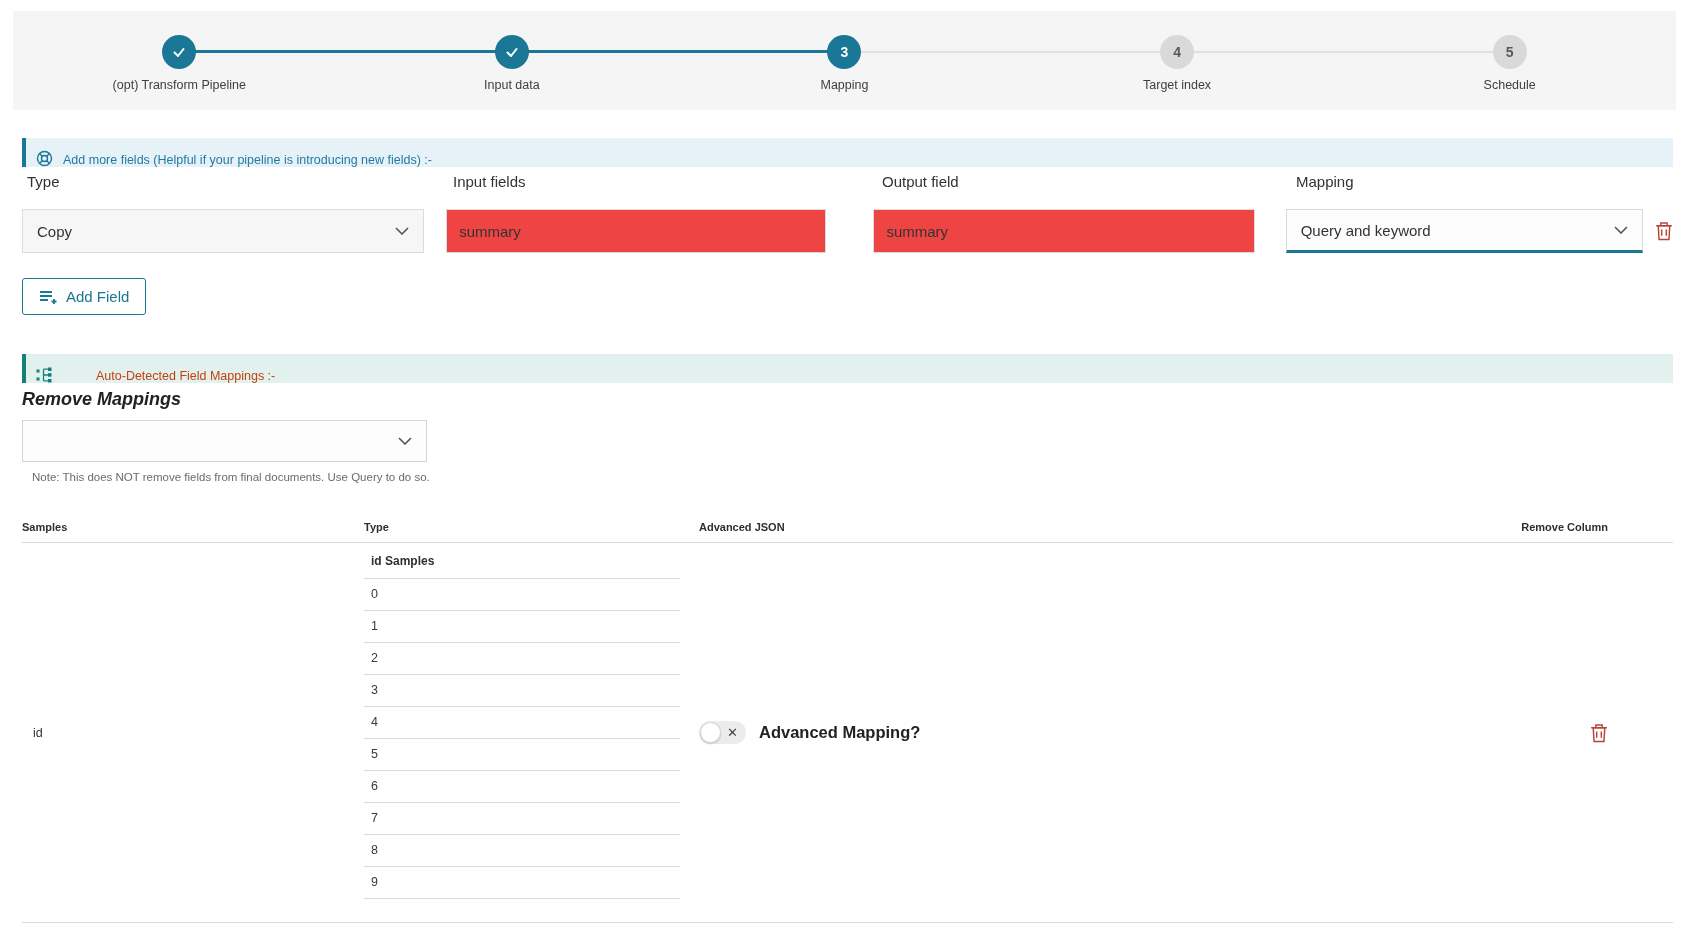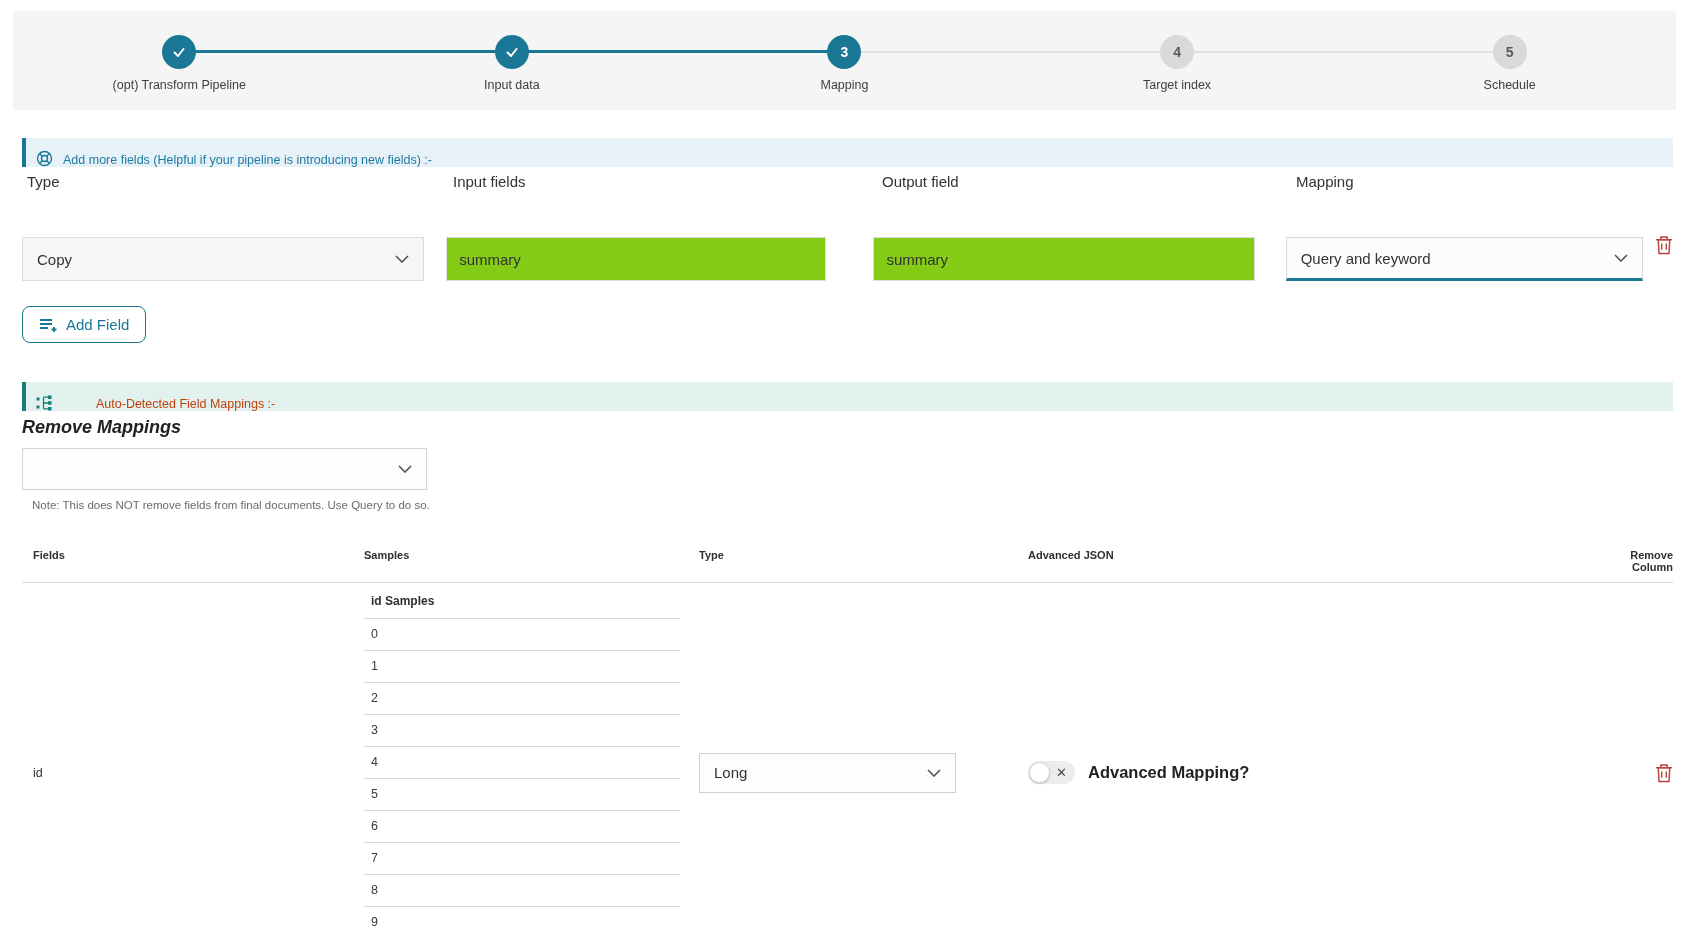--- a/index.html
+++ b/index.html
@@ -29,29 +29,29 @@
   .banner svg { flex:0 0 auto; }
   
   .labels-row, .controls-row { margin:0 16px 0 22px; display:flex; align-items:center; }
   .labels-row { margin-top:6px; font-size:15px; color:#333; }
   .controls-row { margin-top:19px; }
   .w-type { width:404px; margin-right:22px; }
   .w-input { width:382px; margin-right:47px; }
   .w-output { width:383px; margin-right:31px; }
   .w-mapping { width:359px; }
   .labels-row > div { padding-left:5px; }
-  .control { height:44px; display:flex; align-items:center; font-size:15px; color:#333;margin-top:28px; }
+  .control { height:44px; display:flex; align-items:center; font-size:15px; color:#333; }
   .select-gray { background:#f6f6f6; border:1px solid #dcdcdc; padding:0 14px; justify-content:space-between; cursor:pointer; }
-  .input-gray { background:#84cc16; border:1px solid #dcdcdc; padding:0 12px; font-size:15px; color:#333;
+  .input-gray { background:#ef4444; border:1px solid #dcdcdc; padding:0 12px; font-size:15px; color:#333;
                 font-family:"Liberation Sans",sans-serif; outline:none; }
   .select-focus { background:#fcfcfc; border:1px solid #d9d9d9; border-bottom:3px solid #1a7795;
                   padding:0 14px; justify-content:space-between; cursor:pointer; }
   .trash-btn { background:none; border:none; padding:0; margin-left:12px; cursor:pointer; display:flex; align-items:center; }
   .add-field-btn { margin:25px 0 0 22px; height:37px; padding:0 16px; display:inline-flex; align-items:center; gap:9px;
-                   background:#fff; border:1px solid #1a7795; border-radius:8px; color:#1a7795; font-size:15px;
+                   background:#fff; border:1px solid #1a7795; border-radius:3px; color:#1a7795; font-size:15px;
                    font-family:"Liberation Sans",sans-serif; cursor:pointer; }
   
   .remove-label { margin:6px 6px 0 22px; font-size:18px; font-weight:bold; color:#222;font-style:italic; }
   .remove-select { margin:10px 0 0 22px; width:405px; height:42px; background:#fdfdfd; border:1px solid #d4d4d4;
                    padding:0 14px; display:flex; align-items:center; justify-content:space-between; cursor:pointer; }
   .note { margin:9px 0 0 32px; font-size:11.5px; color:#6b6b6b; }
   
   .mtable { margin:38px 16px 0 22px; }
   .thead, .trow { display:grid; grid-template-columns:342px 335px 329px 580px 1fr; }
   .thead { font-size:11px; font-weight:bold; color:#2f2f2f; padding-bottom:9px; border-bottom:1px solid #d9d9d9; }
@@ -194,21 +194,20 @@
   <span></span>
   <svg width="14" height="8" viewBox="0 0 14 8" fill="none" stroke="#555" stroke-width="1.6">
       <polyline points="1,1 7,7 13,1"></polyline>
     </svg>
 </div>
 <div class="note">Note: This does NOT remove fields from final documents. Use Query to do so.</div>
 
 
 <div class="mtable">
   <div class="thead">
-    <div class="h-fields">Fields</div>
     <div>Samples</div>
     <div>Type</div>
     <div>Advanced JSON</div>
     <div class="h-remove">Remove Column</div>
   </div>
 
   <div class="trow">
     <div class="cell-fields">id</div>
     <div class="cell-samples">
       <div class="sample-title">id Samples</div>
@@ -216,28 +215,20 @@
       <div class="sample-row">1</div>
       <div class="sample-row">2</div>
       <div class="sample-row">3</div>
       <div class="sample-row">4</div>
       <div class="sample-row">5</div>
       <div class="sample-row">6</div>
       <div class="sample-row">7</div>
       <div class="sample-row">8</div>
       <div class="sample-row">9</div>
     </div>
-    <div>
-      <div class="select-plain">
-        <span>Long</span>
-        <svg width="14" height="8" viewBox="0 0 14 8" fill="none" stroke="#555" stroke-width="1.6">
-            <polyline points="1,1 7,7 13,1"></polyline>
-          </svg>
-      </div>
-    </div>
     <div class="cell-advanced">
       <div class="toggle">
         <span class="knob"></span>
         <span class="toggle-x">✕</span>
       </div>
       <span class="adv-label">Advanced Mapping?</span>
     </div>
     <div class="cell-remove">
       <button class="trash-btn">
         <svg width="18" height="20" viewBox="0 0 17 19" fill="none" stroke="#b7453c" stroke-width="1.4">

